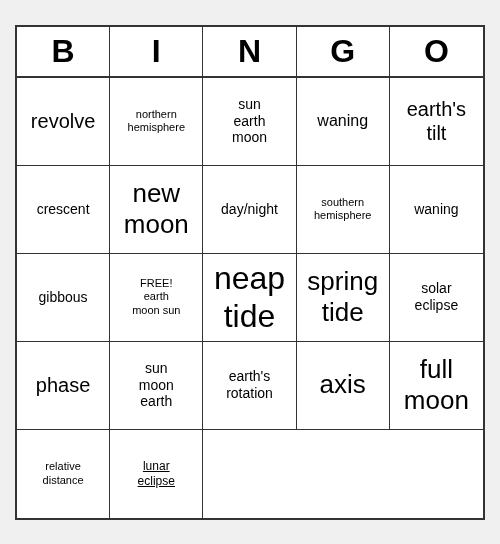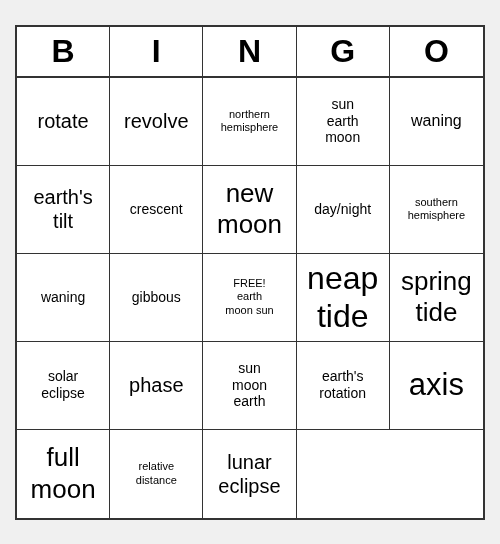--- a/index.html
+++ b/index.html
@@ -63,23 +63,20 @@
 
 <div class="bingo-card">
   <div class="bingo-header">
   <div class="bingo-header-cell">B</div>
       <div class="bingo-header-cell">I</div>
       <div class="bingo-header-cell">N</div>
       <div class="bingo-header-cell">G</div>
       <div class="bingo-header-cell">O</div>
     </div>
   <div class="bingo-grid">
-  <div class="bingo-cell">
-        <span class="cell-text" style="font-size: 20px; white-space: pre-line;">rotate</span>
-      </div>
       <div class="bingo-cell">
         <span class="cell-text" style="font-size: 20px; white-space: pre-line;">revolve</span>
       </div>
       <div class="bingo-cell">
         <span class="cell-text" style="font-size: 11px; white-space: pre-line;">northern
 hemisphere</span>
       </div>
       <div class="bingo-cell">
         <span class="cell-text" style="font-size: 14px; white-space: pre-line;">sun
 earth
@@ -135,28 +132,28 @@
       <div class="bingo-cell">
         <span class="cell-text" style="font-size: 14px; white-space: pre-line;">sun
 moon
 earth</span>
       </div>
       <div class="bingo-cell">
         <span class="cell-text" style="font-size: 14px; white-space: pre-line;">earth's
 rotation</span>
       </div>
       <div class="bingo-cell">
-        <span class="cell-text" style="font-size: 31px; white-space: pre-line;">axis</span>
+        <span class="cell-text" style="font-size: 26px; white-space: pre-line;">axis</span>
       </div>
       <div class="bingo-cell">
         <span class="cell-text" style="font-size: 26px; white-space: pre-line;">full
 moon</span>
       </div>
       <div class="bingo-cell">
         <span class="cell-text" style="font-size: 11px; white-space: pre-line;">relative
 distance</span>
       </div>
       <div class="bingo-cell">
-        <span class="cell-text" style="font-size: 20px; white-space: pre-line;">lunar
+        <span class="cell-text" style="font-size: 12px; white-space: pre-line; text-decoration: underline;">lunar
 eclipse</span>
       </div>
     </div>
 </div>
 
 </body></html>

